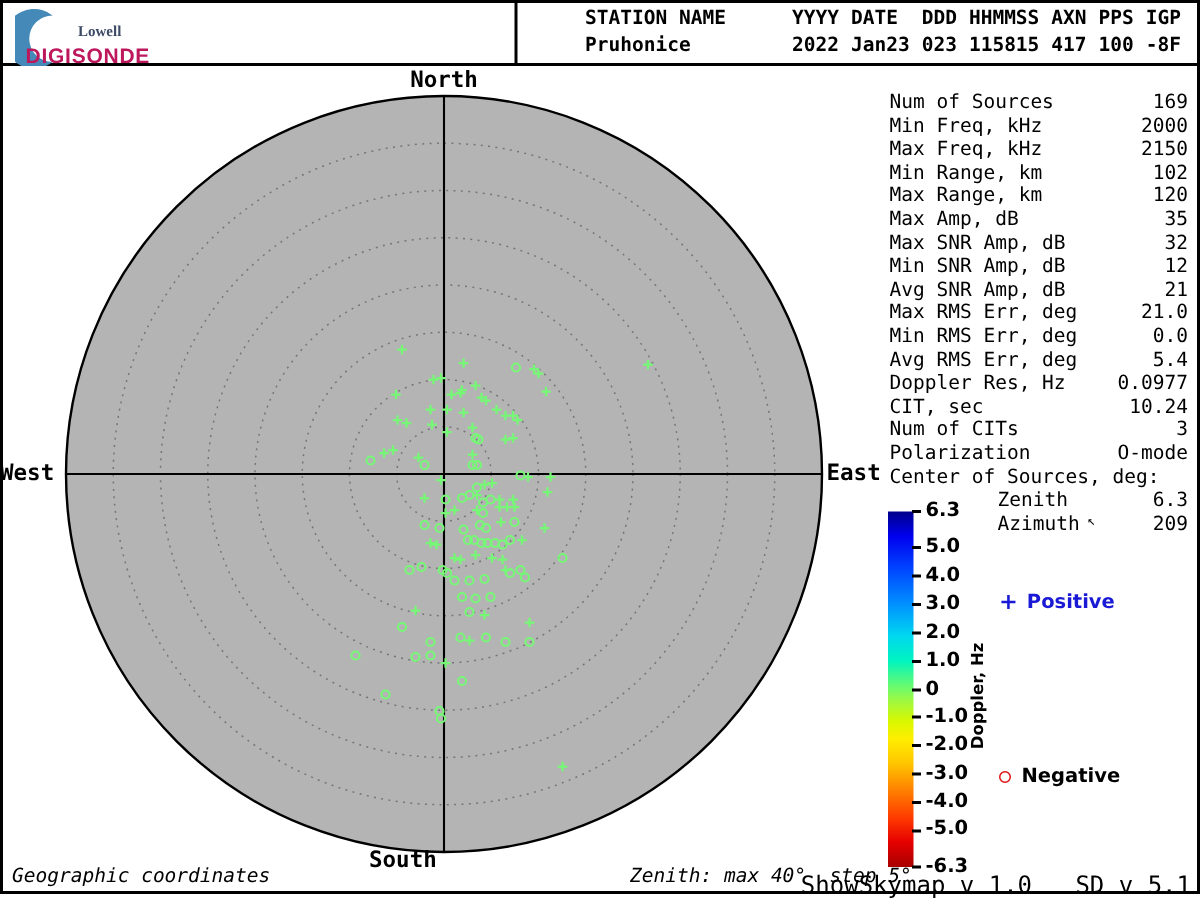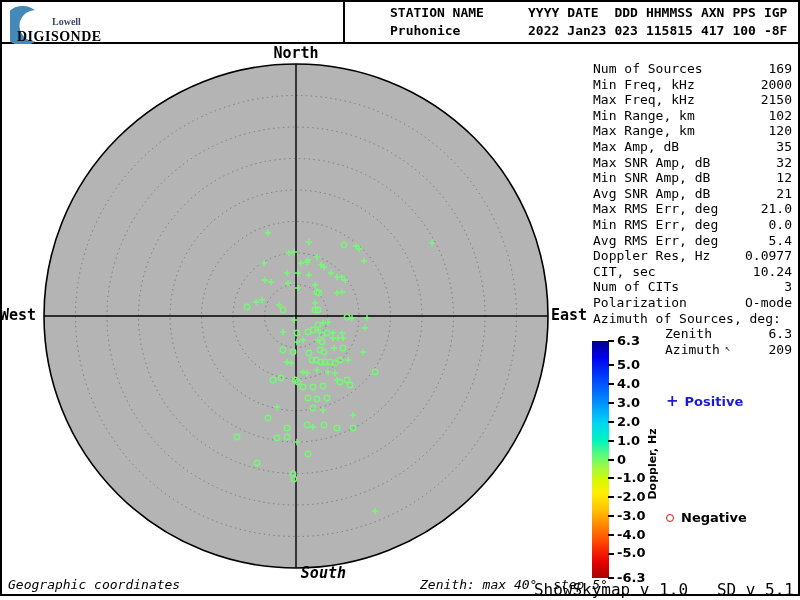--- a/index.html
+++ b/index.html
@@ -10,31 +10,31 @@
   .abs{position:absolute;}
   
   .frame{left:0;top:0;width:796px;height:592px;border:2px solid #000;}
   .hdr-sep{left:0;top:42px;width:800px;height:2px;background:#000;}
   .hdr-vdiv{left:343px;top:0;width:2px;height:42px;background:#000;}
   
   .logo{left:8px;top:4px;width:110px;height:38px;}
   .logo svg{position:absolute;left:2px;top:2px;}
   .logo-lowell{position:absolute;left:44px;top:12px;font-family:"Liberation Serif",serif;
     font-size:10px;font-weight:bold;color:#3d4a66;}
-  .logo-digisonde{position:absolute;left:9px;top:25px;font-family:Liberation Serif, serif;
-    font-size:14px;font-weight:bold;color:#000000;letter-spacing:.5px;}
+  .logo-digisonde{position:absolute;left:9px;top:25px;font-family:Liberation Sans, sans-serif;
+    font-size:14px;font-weight:bold;color:#be185d;letter-spacing:.5px;}
   
   .sta-table{left:390px;top:4px;display:flex;font-size:13px;font-weight:bold;white-space:nowrap;}
   .sta-col{margin-right:8px;}
   .sta-col div{line-height:18px;}
   .col-station{width:130px;}
   
   .compass{font-size:15px;font-weight:bold;}
   .north{left:246px;top:44px;width:100px;text-align:center;}
-  .south{left:246px;top:564px;width:100px;text-align:right;font-style:italic;}
+  .south{left:246px;top:564px;width:100px;text-align:left;}
   .west{left:0px;top:306px;width:24px;text-align:right;}
   .east{left:551px;top:306px;width:60px;text-align:left;}
   
   .stats{left:593px;top:61px;width:199px;font-size:13px;}
   .stat-row{display:flex;line-height:15.6px;white-space:pre;}
   .stat-row .lbl{flex:0 0 auto;}
   .stat-row .val{margin-left:auto;text-align:right;}
   .stat-row.indent{padding-left:72px;}
   .az-icon{font-size:9px;margin-left:5px;position:relative;top:-1px;}
   
@@ -267,21 +267,21 @@
     <div class="stat-row"><span class="lbl">Max SNR Amp, dB</span><span class="val">32</span></div>
     <div class="stat-row"><span class="lbl">Min SNR Amp, dB</span><span class="val">12</span></div>
     <div class="stat-row"><span class="lbl">Avg SNR Amp, dB</span><span class="val">21</span></div>
     <div class="stat-row"><span class="lbl">Max RMS Err, deg</span><span class="val">21.0</span></div>
     <div class="stat-row"><span class="lbl">Min RMS Err, deg</span><span class="val">0.0</span></div>
     <div class="stat-row"><span class="lbl">Avg RMS Err, deg</span><span class="val">5.4</span></div>
     <div class="stat-row"><span class="lbl">Doppler Res, Hz</span><span class="val">0.0977</span></div>
     <div class="stat-row"><span class="lbl">CIT, sec</span><span class="val">10.24</span></div>
     <div class="stat-row"><span class="lbl">Num of CITs</span><span class="val">3</span></div>
     <div class="stat-row"><span class="lbl">Polarization</span><span class="val">O-mode</span></div>
-    <div class="stat-row"><span class="lbl">Azimuth of Sources, deg:</span><span class="val"></span></div>
+    <div class="stat-row"><span class="lbl">Center of Sources, deg:</span><span class="val"></span></div>
     <div class="stat-row indent"><span class="lbl">Zenith</span><span class="val">6.3</span></div>
     <div class="stat-row indent"><span class="lbl">Azimuth</span><span class="az-icon">↖</span><span class="val">209</span></div>
   </div>
 
 <div class="abs cbar"></div>
 <div class="abs cbar-ticks" id="cbar-ticks">
     <div class="cb-tick" style="top: -1px;"></div>
     <div class="cb-lab" style="top: -8px;">6.3</div>
     <div class="cb-tick" style="top: 23.4524px;"></div>
     <div class="cb-lab" style="top: 16.4524px;">5.0</div>

